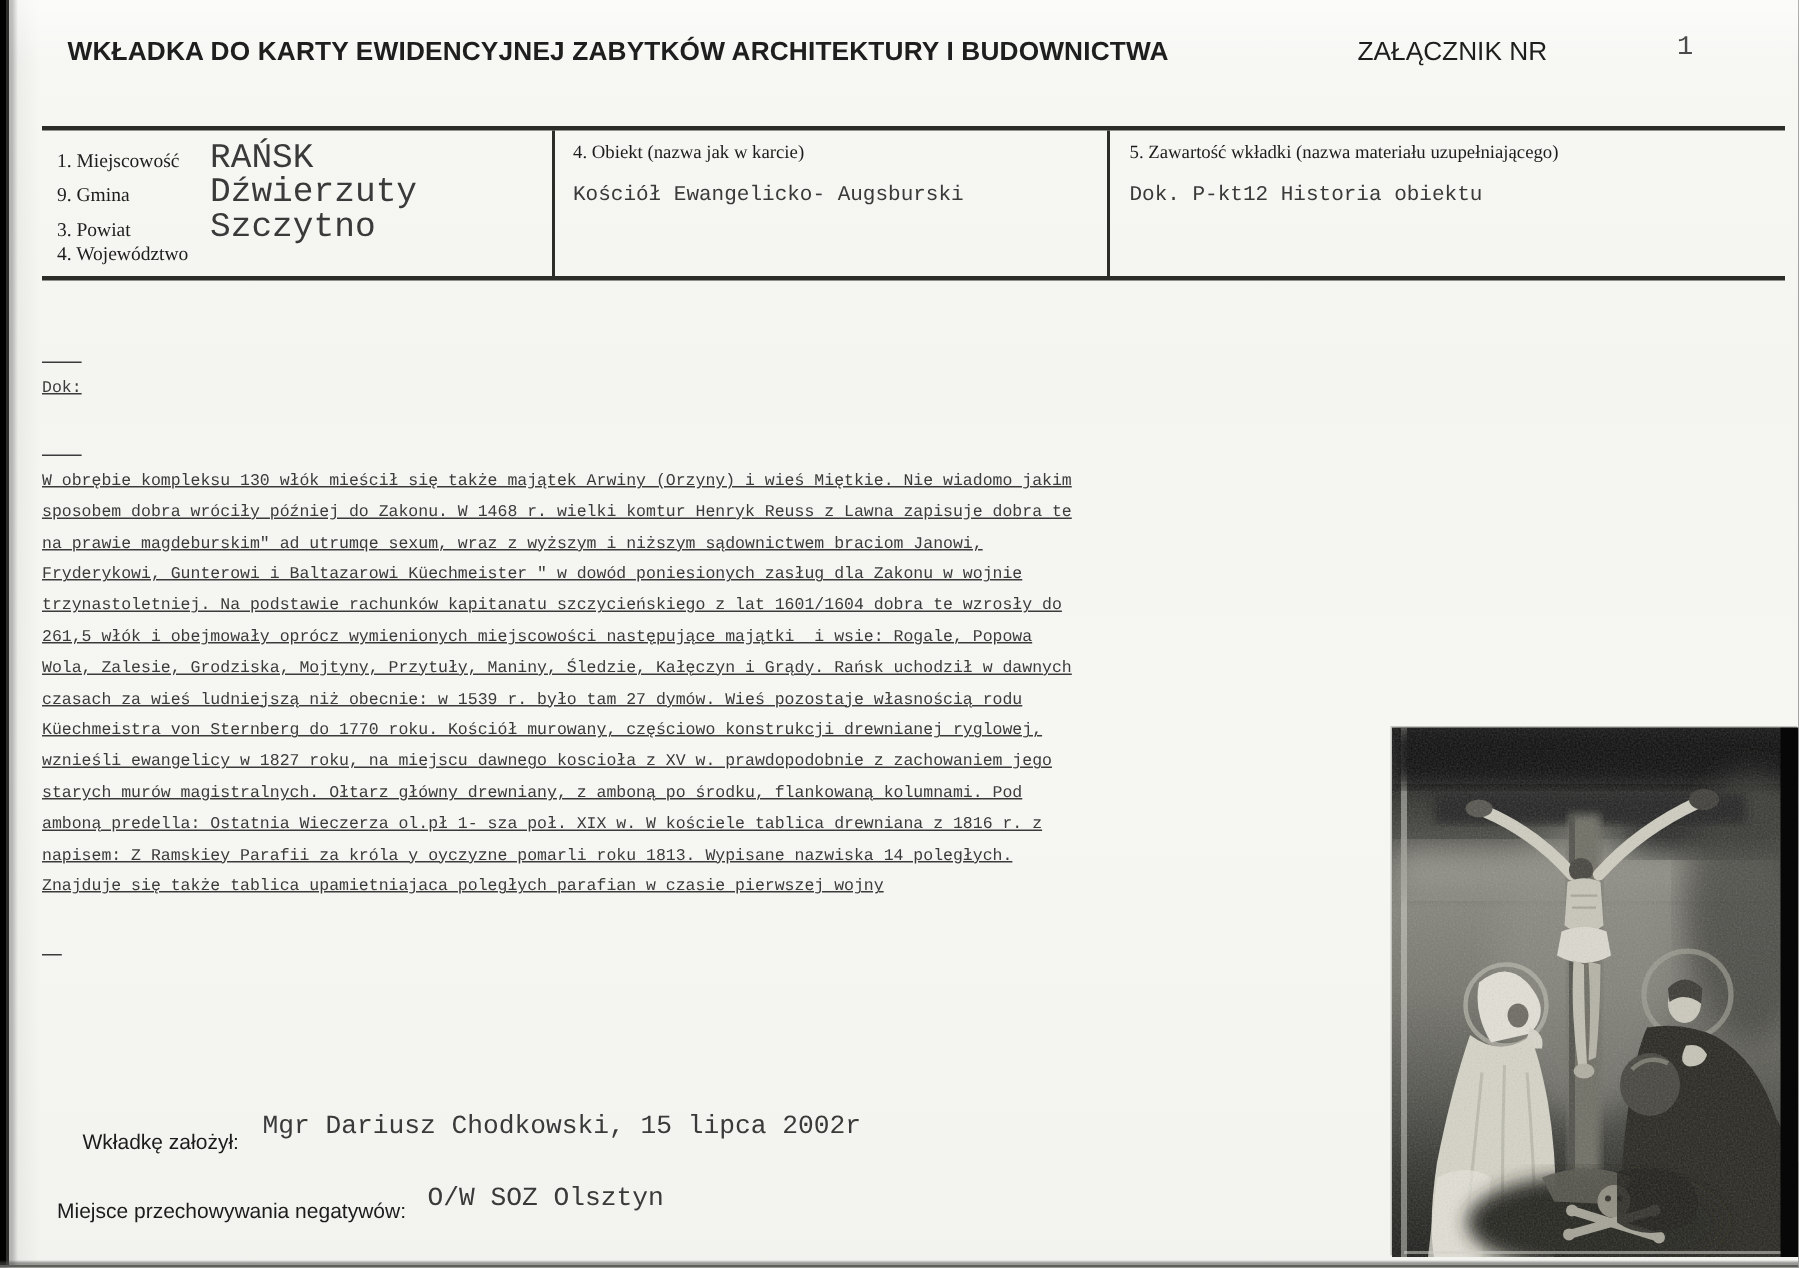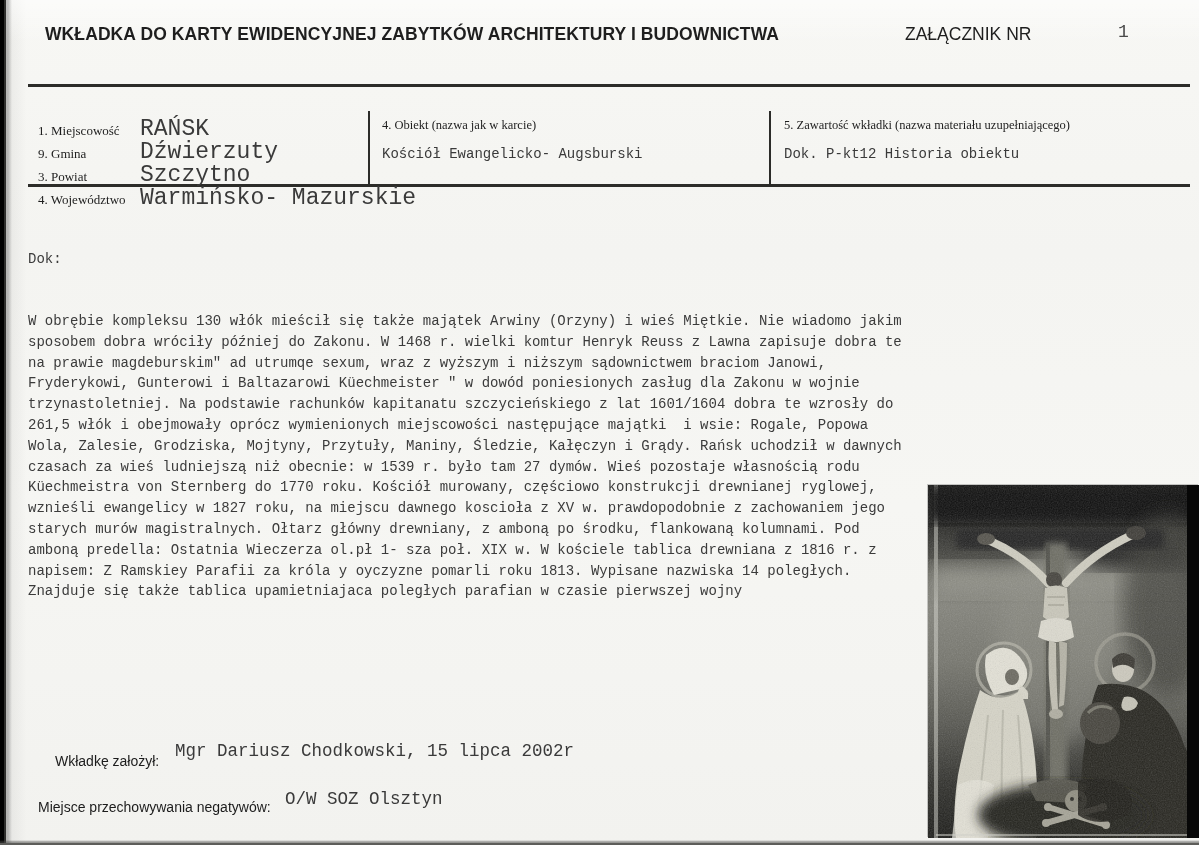--- a/index.html
+++ b/index.html
@@ -30,33 +30,33 @@
   }
   .page-number{
     position:absolute;left:1118px;top:22px;
     font-family:"Liberation Mono", monospace;font-size:18px;color:#4a4a4a;
   }
   .info-table{
     position:absolute;left:28px;top:84px;width:1162px;height:97px;
     border-top:3px solid #2c2c29;border-bottom:3px solid #2c2c29;
     display:flex;box-sizing:content-box;
   }
-  .cell{box-sizing:border-box;margin-top:24px;}
+  .cell{box-sizing:border-box;}
   .cell-location{width:342px;border-right:2px solid #2c2c29;padding:5px 0 0 10px;}
-  .cell-object{width:401px;border-right:2px solid #2c2c29;padding:7px 0 0 12px;}
+  .cell-object{width:370px;border-right:2px solid #2c2c29;padding:7px 0 0 12px;}
   .cell-contents{flex:1;padding:7px 0 0 13px;}
   .trow{display:grid;grid-template-columns:102px 1fr;align-items:baseline;height:23px;}
   .tlabel{font-family:"Liberation Serif", serif;font-size:13px;color:#1d1d1d;white-space:nowrap;}
   .tvalue{font-family:"Liberation Mono", monospace;font-size:23px;color:#3a3a3a;white-space:nowrap;}
   .cell-label{font-family:"Liberation Serif", serif;font-size:12.5px;color:#1d1d1d;white-space:nowrap;}
   .cell-value{font-family:"Liberation Mono", monospace;font-size:14px;color:#3a3a3a;margin-top:13px;white-space:nowrap;}
   .doc-text{
     position:absolute;left:28px;top:207px;
-    font-family:"Liberation Mono", monospace;font-size:14px;line-height:20.8px;
-    color:#3b3b3b;white-space:pre;
+    font-family:"Liberation Mono", monospace;font-size:11px;line-height:20.8px;
+    color:#3b3b3b;white-space:pre;text-decoration:underline;
   }
   .footer-label{
     position:absolute;font-family:Liberation Sans, sans-serif;font-size:14px;color:#1c1c1c;white-space:nowrap;
   }
   .footer-value{
     position:absolute;font-family:"Liberation Mono", monospace;font-size:17.5px;color:#3a3a3a;white-space:nowrap;
   }
   #founder-label{left:55px;top:753px;}
   #founder-value{left:175px;top:741px;}
   #negatives-label{left:38px;top:799px;}
@@ -88,21 +88,20 @@
       <div class="trow">
         <span class="tlabel">9. Gmina</span>
         <span class="tvalue">Dźwierzuty</span>
       </div>
       <div class="trow">
         <span class="tlabel">3. Powiat</span>
         <span class="tvalue">Szczytno</span>
       </div>
       <div class="trow">
         <span class="tlabel">4. Województwo</span>
-        <span class="tvalue">Warmińsko- Mazurskie</span>
       </div>
     </div>
     <div class="cell cell-object">
       <div class="cell-label">4. Obiekt (nazwa jak w karcie)</div>
       <div class="cell-value">Kościół Ewangelicko- Augsburski</div>
     </div>
     <div class="cell cell-contents">
       <div class="cell-label">5. Zawartość wkładki (nazwa materiału uzupełniającego)</div>
       <div class="cell-value">Dok. P-kt12 Historia obiektu</div>
     </div>

